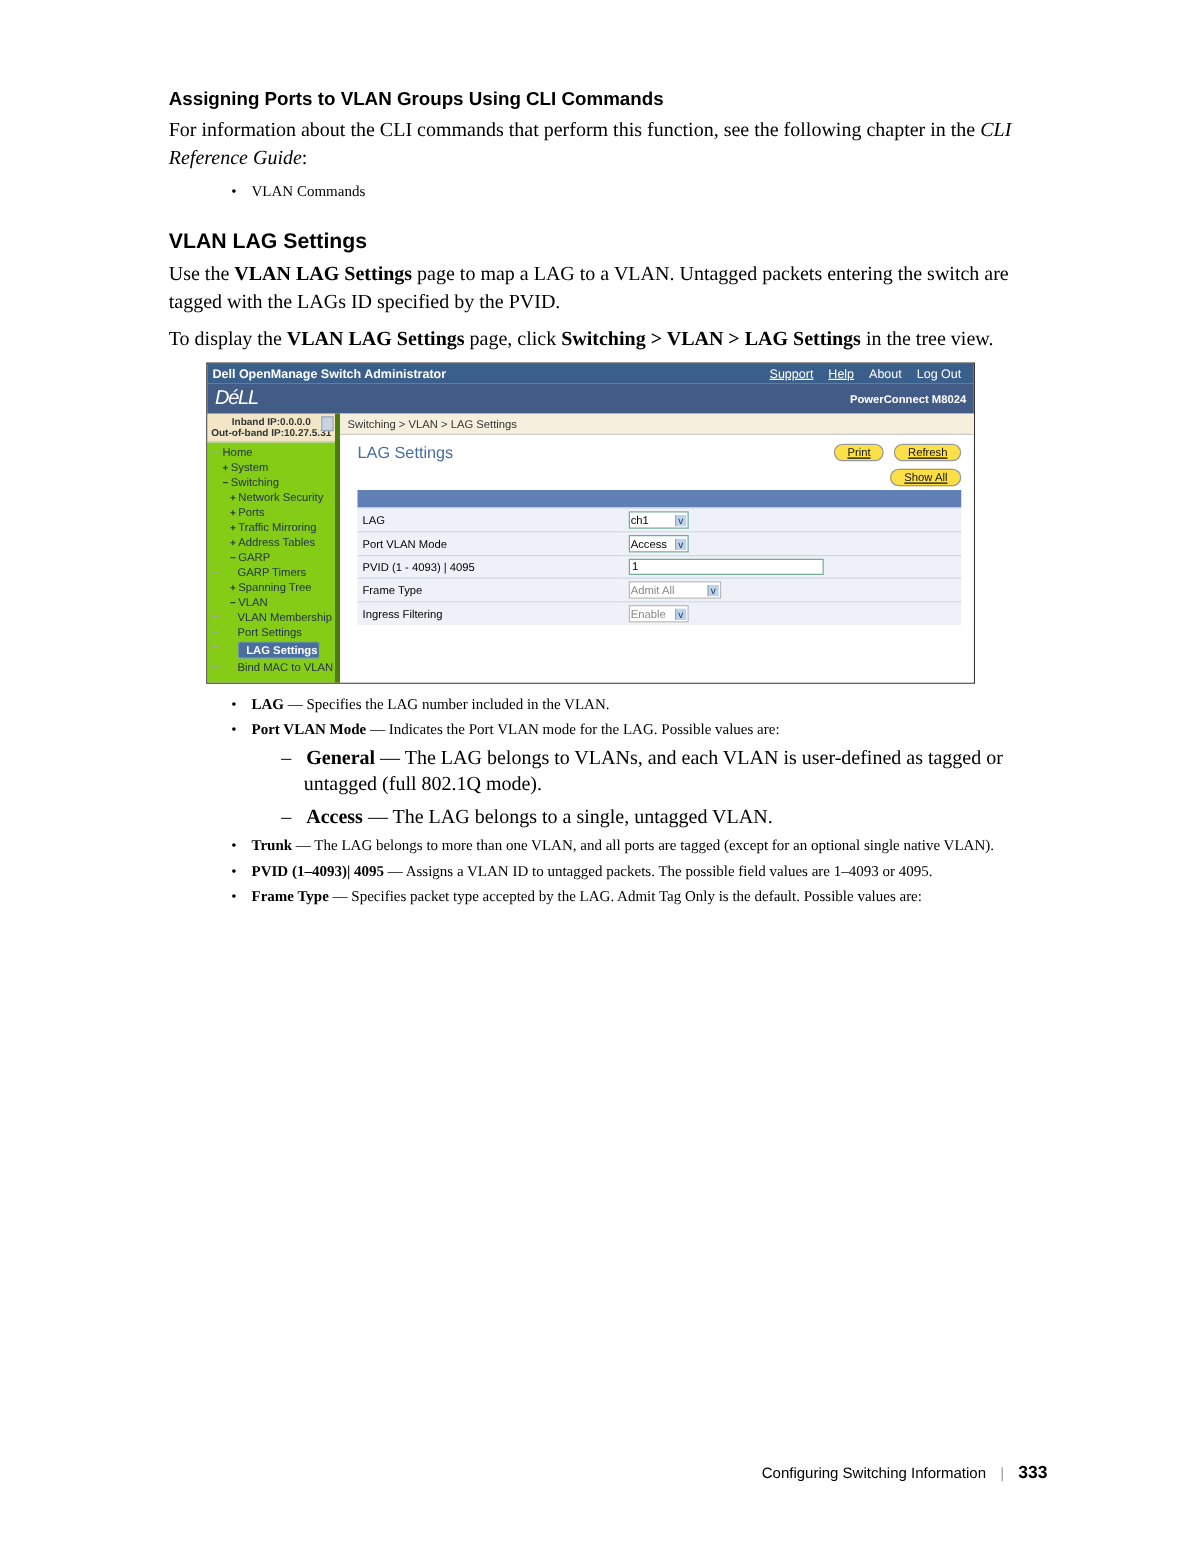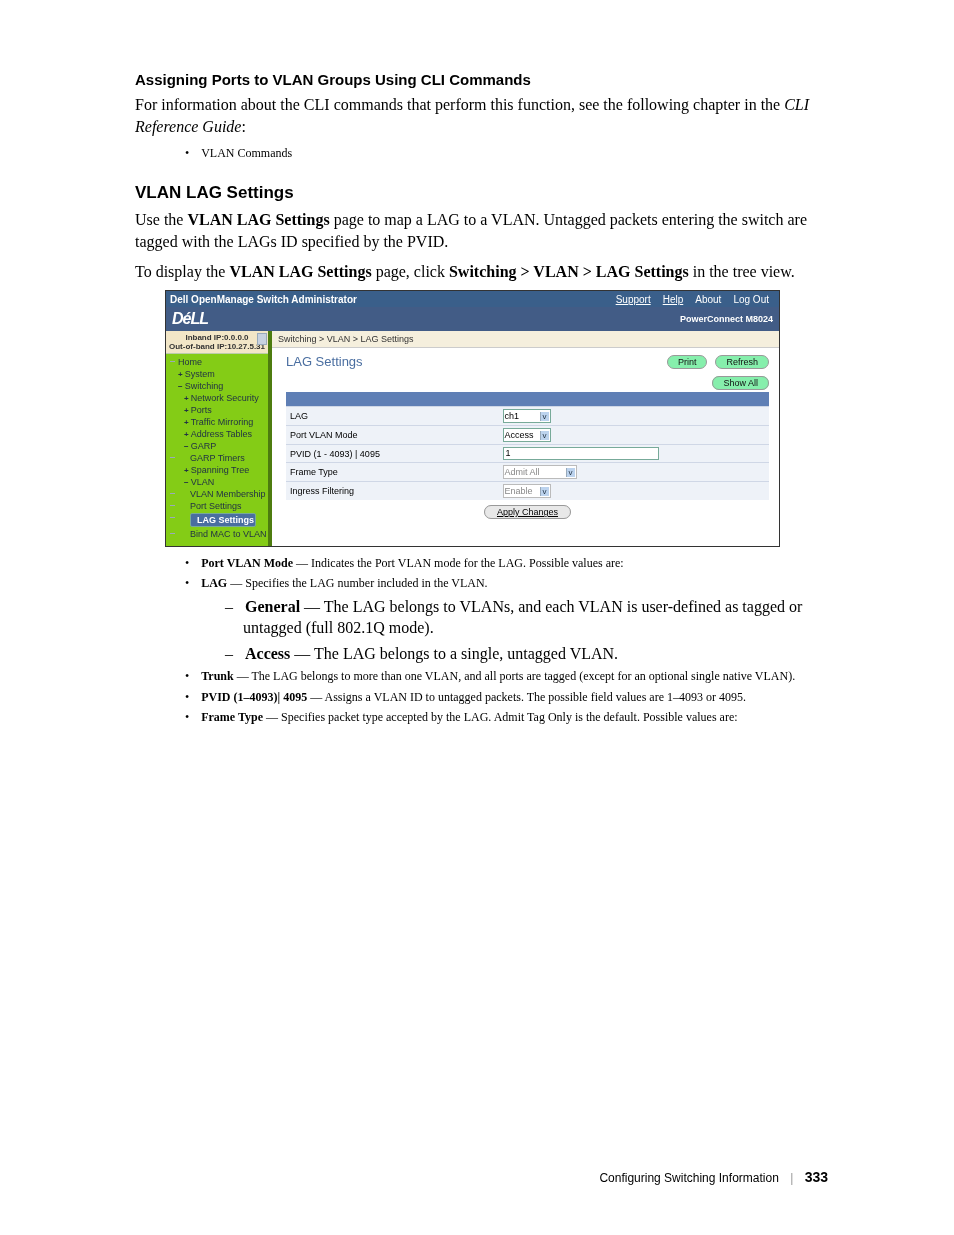--- a/index.html
+++ b/index.html
@@ -83,21 +83,21 @@
   .shot-brand {
     background: #425c86;
     height: 24px;
     display: flex;
     align-items: center;
     padding: 0 6px;
     color: #fff;
   }
   .brand-logo {
     font-family: Arial, sans-serif;
-    font-weight: 700;
+    font-weight: 400;
     font-style: italic;
     letter-spacing: -1px;
     font-size: 16px;
     color: #fff;
   }
   .brand-right { margin-left: auto; font-size: 9px; font-weight: bold; }
   .shot-body { display: flex; }
   .shot-tree {
     width: 102px;
     background: #84cc16;
@@ -129,46 +129,47 @@
     background: #f5efdd;
     border-bottom: 1px solid #ccc;
     padding: 3px 6px;
     font-size: 9px;
     color: #333;
   }
   .main-inner { padding: 6px 10px 12px 14px; }
   .main-head { display: flex; align-items: center; margin-bottom: 8px; }
   .main-title { color: #4a6ea0; font-size: 13px; }
   .btn-pill {
-    background: #86efac;
+    background: #fde047;
     border: 1px solid #999;
     border-radius: 10px;
     padding: 1px 10px;
     font-size: 9px;
+    text-decoration: underline;
     color: #111;
     margin-left: 4px;
   }
   .pill-row { margin-left: auto; display:flex; gap:4px;}
   .blue-bar { background: #5f7fb5; height: 14px; margin: 4px 0 0 0; }
   .form-tbl { width: 100%; border-collapse: collapse; margin-top: 0; }
   .form-tbl td { border-top: 1px solid #cfd7e6; padding: 2px 4px; font-size: 9px; background: #eef2f8; }
   .form-tbl td.lbl { width: 44%; }
   .sel {
     font-size: 9px; border: 1px solid #7a9; background: #fff; padding: 0 1px;
     display: inline-flex; align-items: center; min-width: 44px; height: 12px;
   }
   .sel .arr { margin-left: auto; background:#bcd3ee; color:#234; font-size:8px; padding:0 2px; border-left:1px solid #9ab;}
   .sel.dis { color: #888; border-color: #bbb; }
   .txt-in { border:1px solid #7a9; background:#fff; font-size:9px; height:11px; width:150px; padding:0 2px; display:inline-block;}
   .apply-row { text-align:center; padding:6px 0;}
   .btn-apply { background:#e8e8e8; border:1px solid #999; border-radius:10px; padding:1px 12px; font-size:9px; text-decoration: underline;}
   .footer {
     position: absolute;
     bottom: 50px;
-    right: 126px;
+    right: 116px;
     font-family: Arial, Helvetica, sans-serif;
     font-size: 12px;
     color: #000;
   }
   .footer .sep { margin: 0 8px; color: #999; }
   .footer .pg { font-weight: bold; font-size: 14px; }
 </style>
 </head>
 <body>
 
@@ -269,30 +270,27 @@
             </tr>
             <tr>
               <td class="lbl">Ingress Filtering</td>
               <td><span class="sel dis">
                       <span>Enable</span>
                       <span class="arr">v</span>
                     </span></td>
             </tr>
           </tbody>
             </table>
-          <div class="apply-row">
-            <span class="btn-apply">Apply Changes</span>
-          </div>
         </div>
       </div>
     </div>
   </div>
 
+  <div class="bullet-l1"><span class="strong">LAG</span><span> — Specifies the LAG number included in the VLAN.</span></div>
   <div class="bullet-l1"><span class="strong">Port VLAN Mode</span><span> — Indicates the Port VLAN mode for the LAG. Possible values are:</span></div>
-  <div class="bullet-l1"><span class="strong">LAG</span><span> — Specifies the LAG number included in the VLAN.</span></div>
   <div class="bullet-l2"><span class="strong">General</span><span> — The LAG belongs to VLANs, and each VLAN is user-defined as tagged or untagged (full 802.1Q mode).</span></div>
   <div class="bullet-l2"><span class="strong">Access</span><span> — The LAG belongs to a single, untagged VLAN.</span></div>
   <div class="bullet-l1"><span class="strong">Trunk</span><span> — The LAG belongs to more than one VLAN, and all ports are tagged (except for an optional single native VLAN).</span></div>
   <div class="bullet-l1"><span class="strong">PVID (1–4093)| 4095</span><span> — Assigns a VLAN ID to untagged packets. The possible field values are 1–4093 or 4095.</span></div>
   <div class="bullet-l1"><span class="strong">Frame Type</span><span> — Specifies packet type accepted by the LAG. Admit Tag Only is the default. Possible values are:</span></div>
 
   <div class="footer">
     <span>Configuring Switching Information</span>
     <span class="sep">|</span>
     <span class="pg">333</span>

